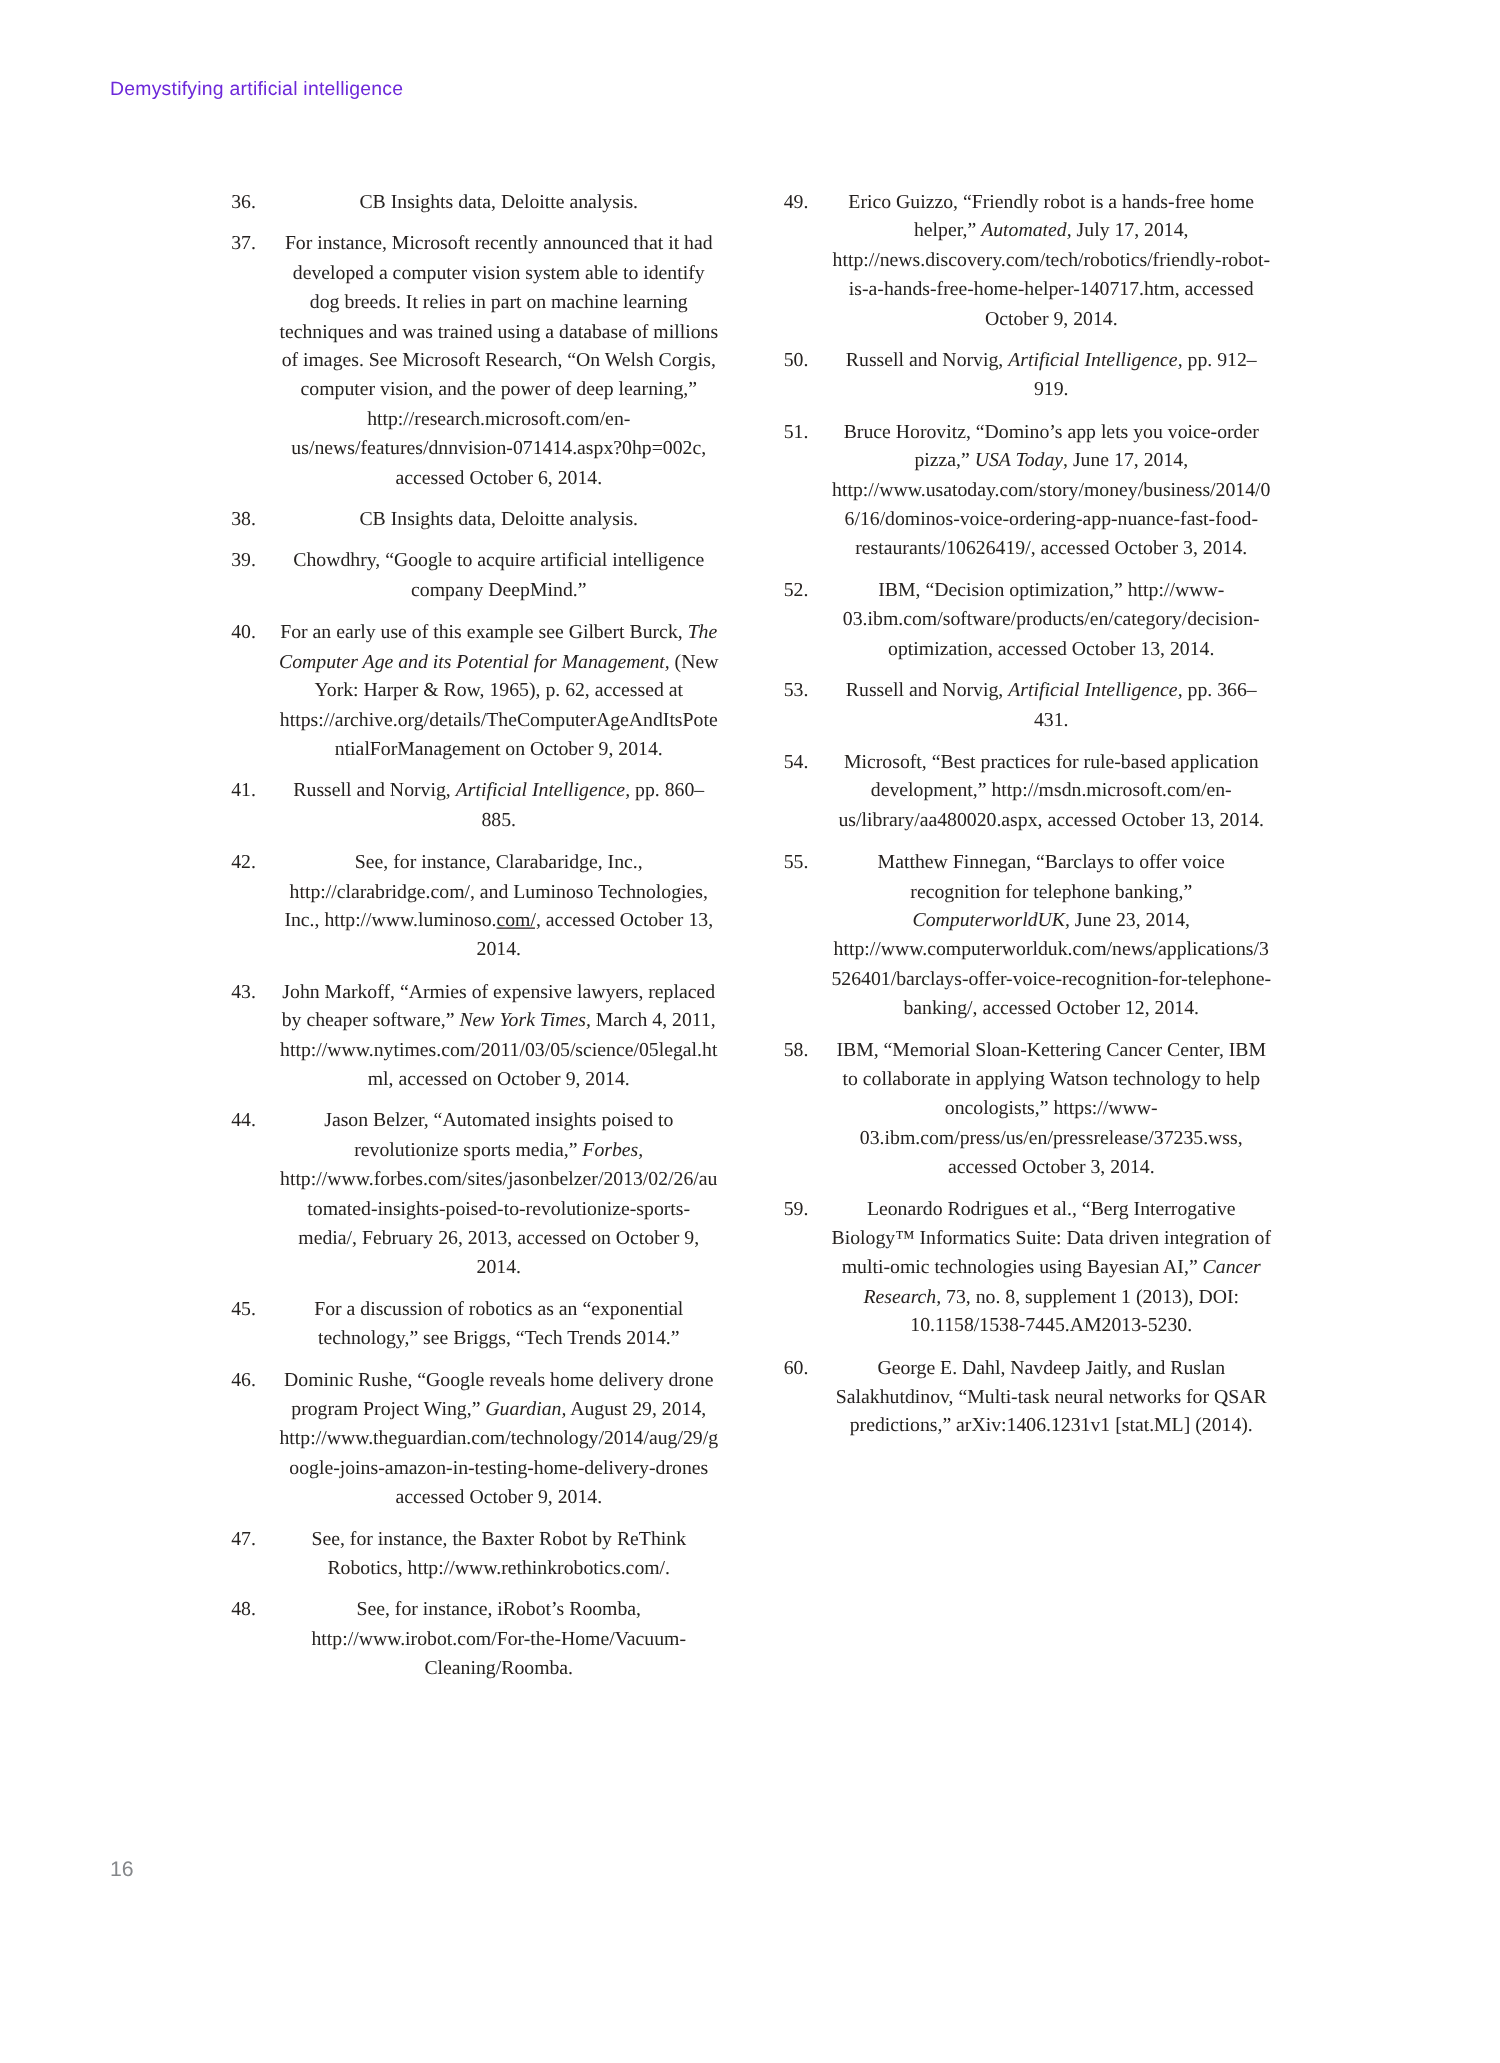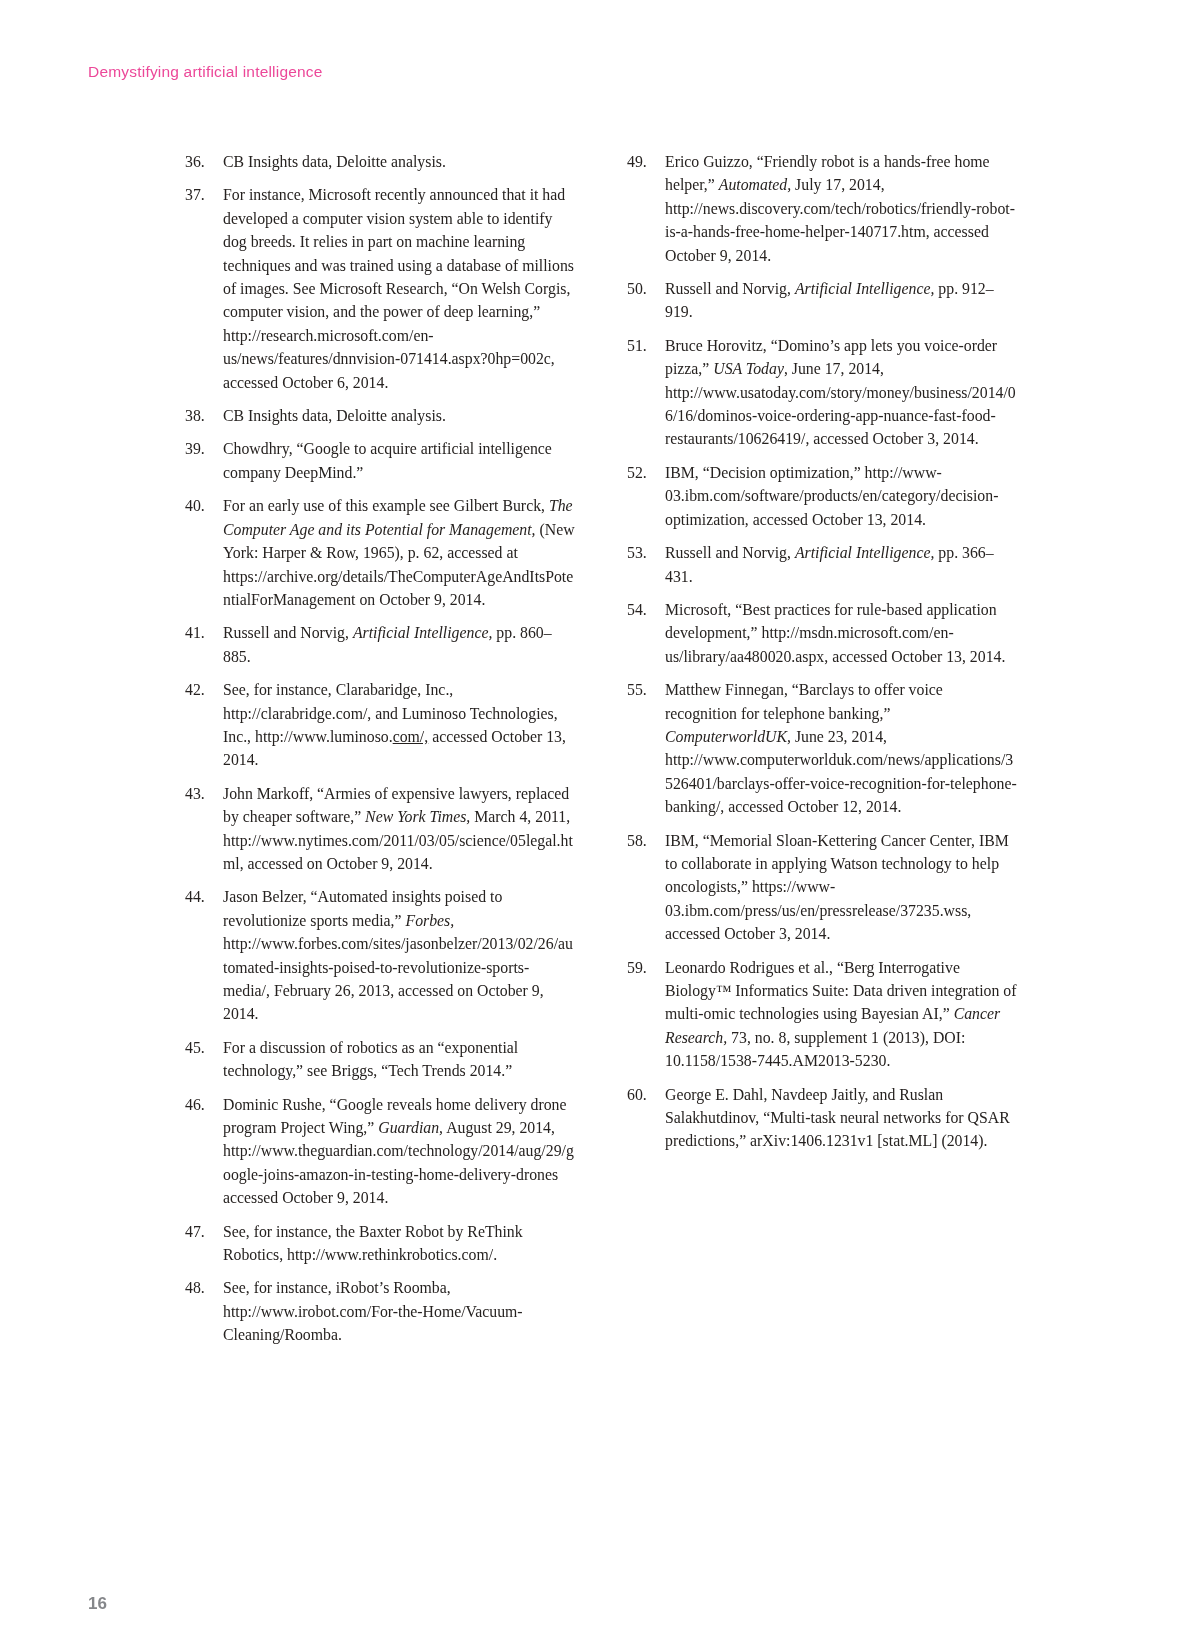--- a/index.html
+++ b/index.html
@@ -12,21 +12,21 @@
     color: #262220;
     overflow: hidden;
   }
   .running-header {
     position: absolute;
     top: 63px;
     left: 88px;
     font-family: "Liberation Sans", sans-serif;
     font-size: 15.5px;
     letter-spacing: 0.2px;
-    color: #ec4899;
+    color: #6d28d9;
   }
   .columns {
     position: absolute;
     top: 150px;
     left: 185px;
     width: 832px;
     display: flex;
     gap: 52px;
     align-items: flex-start;
   }
@@ -34,31 +34,31 @@
   .note {
     display: grid;
     grid-template-columns: 30px 1fr;
     column-gap: 8px;
     margin-bottom: 10px;
     font-size: 15.8px;
     line-height: 23.4px;
   }
   .note-num { text-align: left; }
   .note-text {
-    text-align: left;
+    text-align: center;
     overflow-wrap: anywhere;
   }
   .seg-it { font-style: italic; }
   .seg-ul { text-decoration: underline; }
   .page-number {
     position: absolute;
     left: 88px;
-    top: 1594px;
+    top: 1486px;
     font-family: "Liberation Sans", sans-serif;
-    font-weight: bold;
+    font-weight: normal;
     font-size: 17px;
     color: #85878a;
   }
 </style>
 </head>
 <body>
 
 <div class="page">
   <div class="running-header">Demystifying artificial intelligence</div>
 

